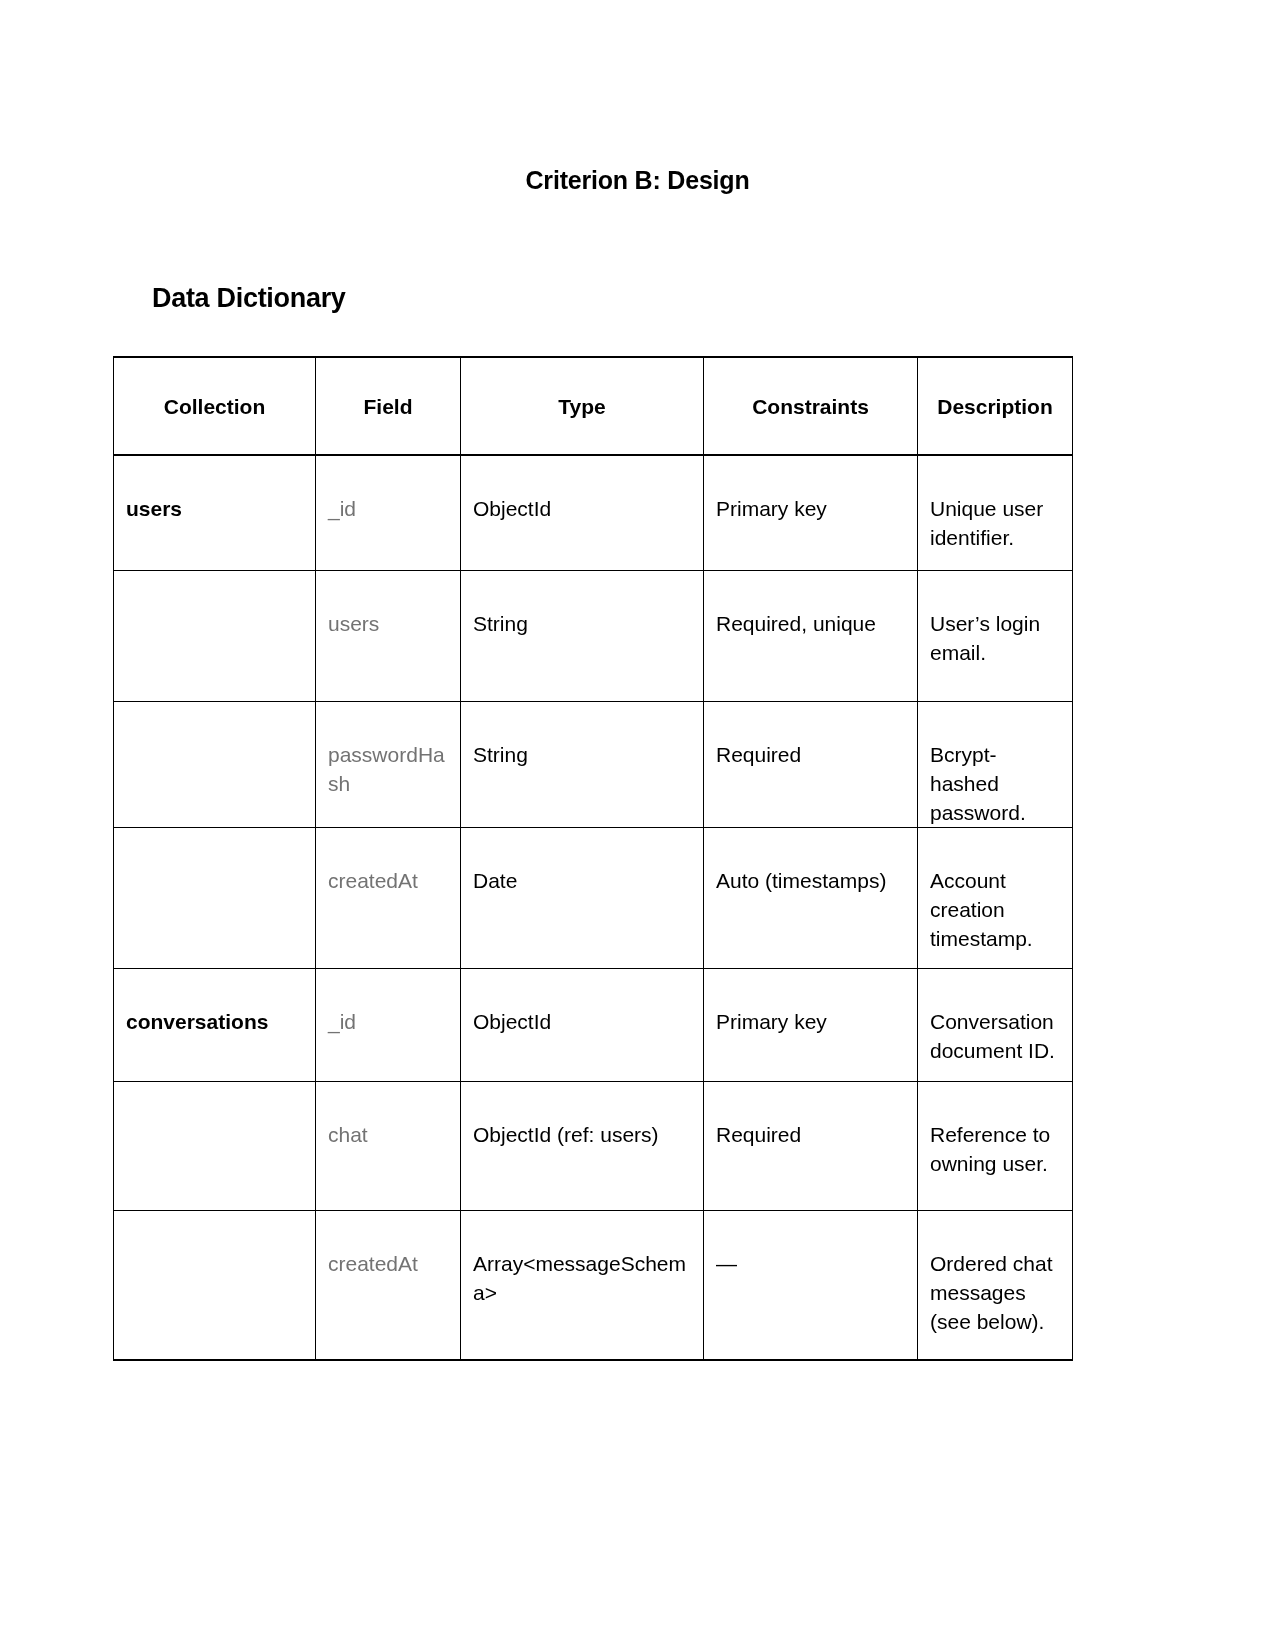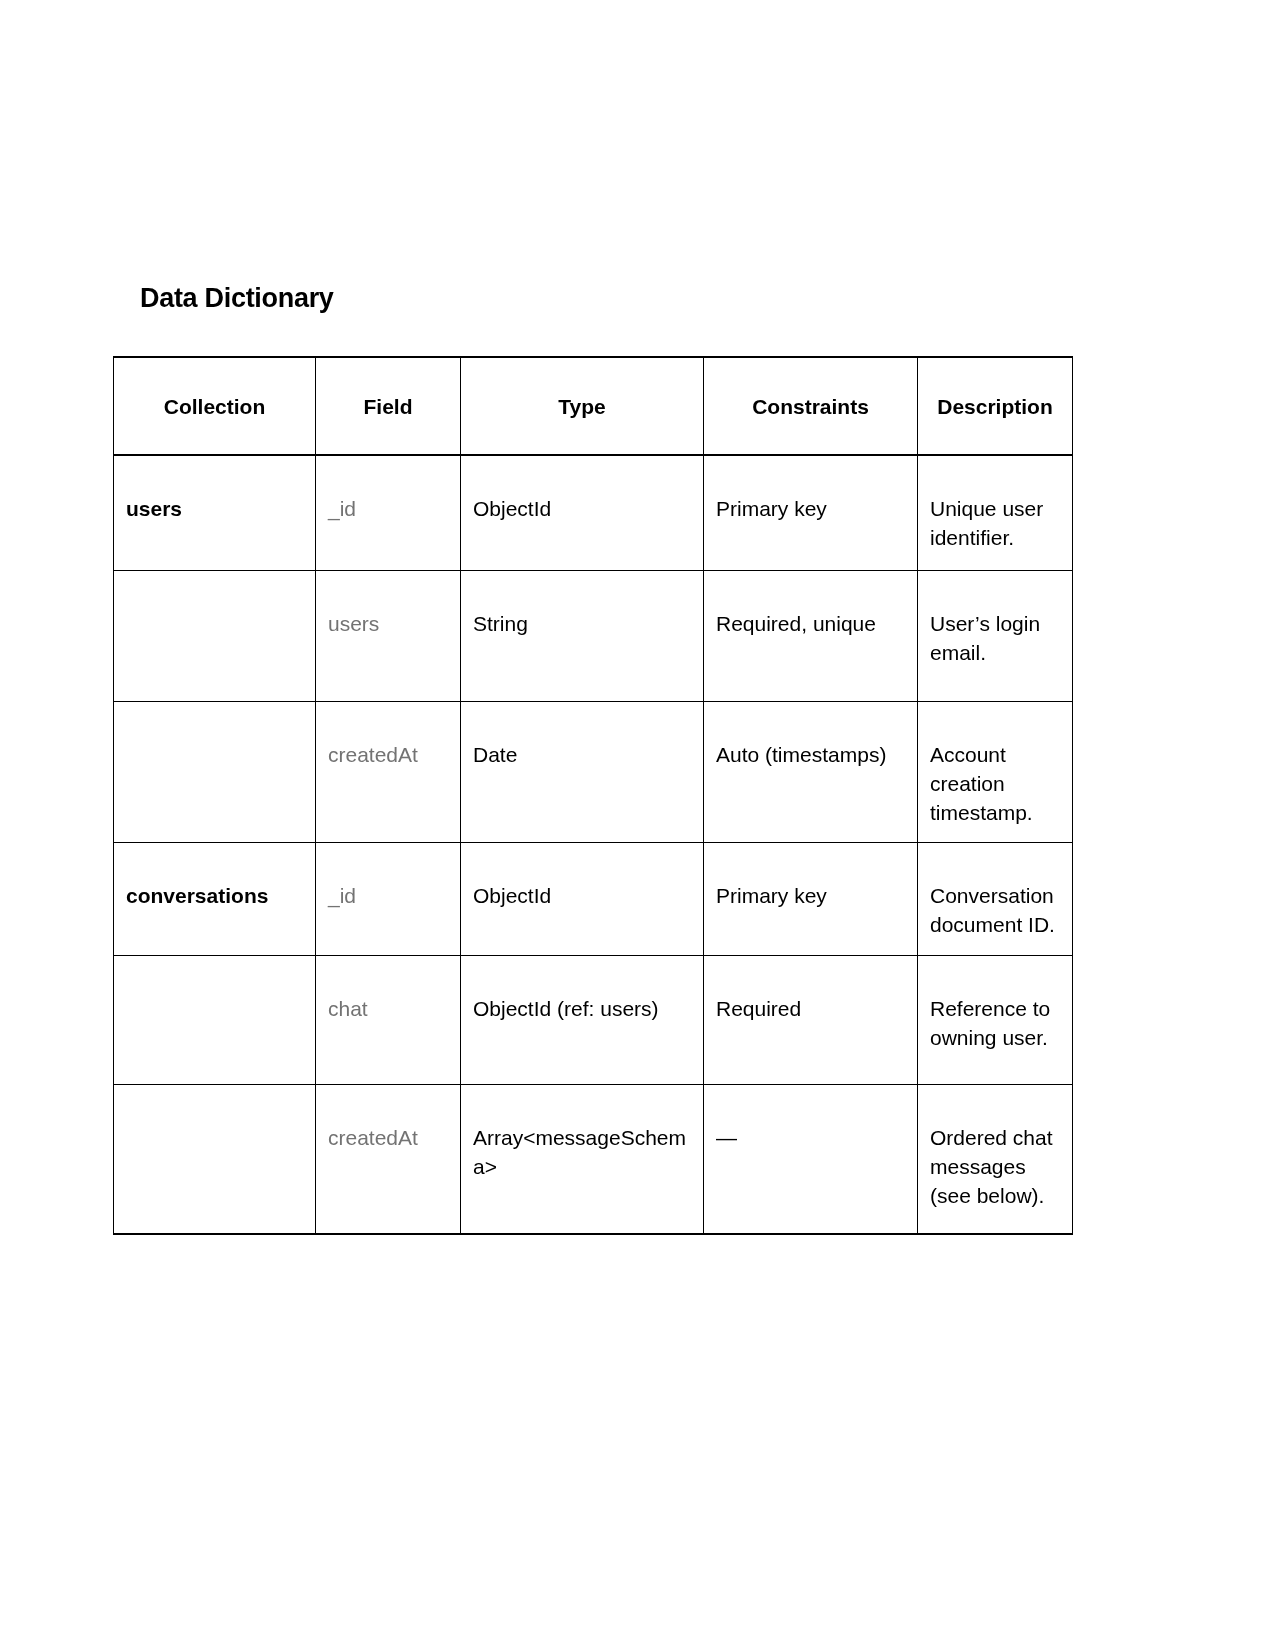--- a/index.html
+++ b/index.html
@@ -27,21 +27,21 @@
     left: 0;
     width: 1275px;
     text-align: center;
     font-size: 25px;
     font-weight: bold;
     letter-spacing: -0.2px;
   }
   .section-heading {
     position: absolute;
     top: 283px;
-    left: 140px;
+    left: 152px;
     font-size: 27px;
     font-weight: bold;
     letter-spacing: -0.3px;
   }
   table.dict {
     position: absolute;
     top: 356px;
     left: 113px;
     width: 959px;
     border-collapse: collapse;
@@ -88,20 +88,21 @@
 
   .collection-name { font-weight: bold; }
   .field-name { color: #737373; }
   .cell-text { display: block; }
 </style>
 </head>
 <body>
 
 <div class="page">
 
+  <div class="doc-title">Criterion B: Design</div>
 
   <div class="section-heading">Data Dictionary</div>
 
   <table class="dict">
     <colgroup>
       <col class="c-collection">
       <col class="c-field">
       <col class="c-type">
       <col class="c-constraint">
       <col class="c-desc">
@@ -133,20 +134,31 @@
             <span class="collection-name cell-text"></span>
           </td>
         <td>
             <span class="field-name cell-text">users</span>
           </td>
         <td>String</td>
         <td>Required, unique</td>
         <td>User’s login email.</td>
       </tr>
 
+      <tr class="r-pwd">
+        <td>
+            <span class="collection-name cell-text"></span>
+          </td>
+        <td>
+            <span class="field-name cell-text">passwordHash</span>
+          </td>
+        <td>String</td>
+        <td>Required</td>
+        <td>Bcrypt-hashed password.</td>
+      </tr>
 
       <tr class="r-created">
         <td class="strong-row-sep">
             <span class="collection-name cell-text"></span>
           </td>
         <td class="strong-row-sep">
             <span class="field-name cell-text">createdAt</span>
           </td>
         <td class="strong-row-sep">Date</td>
         <td class="strong-row-sep">Auto (timestamps)</td>

